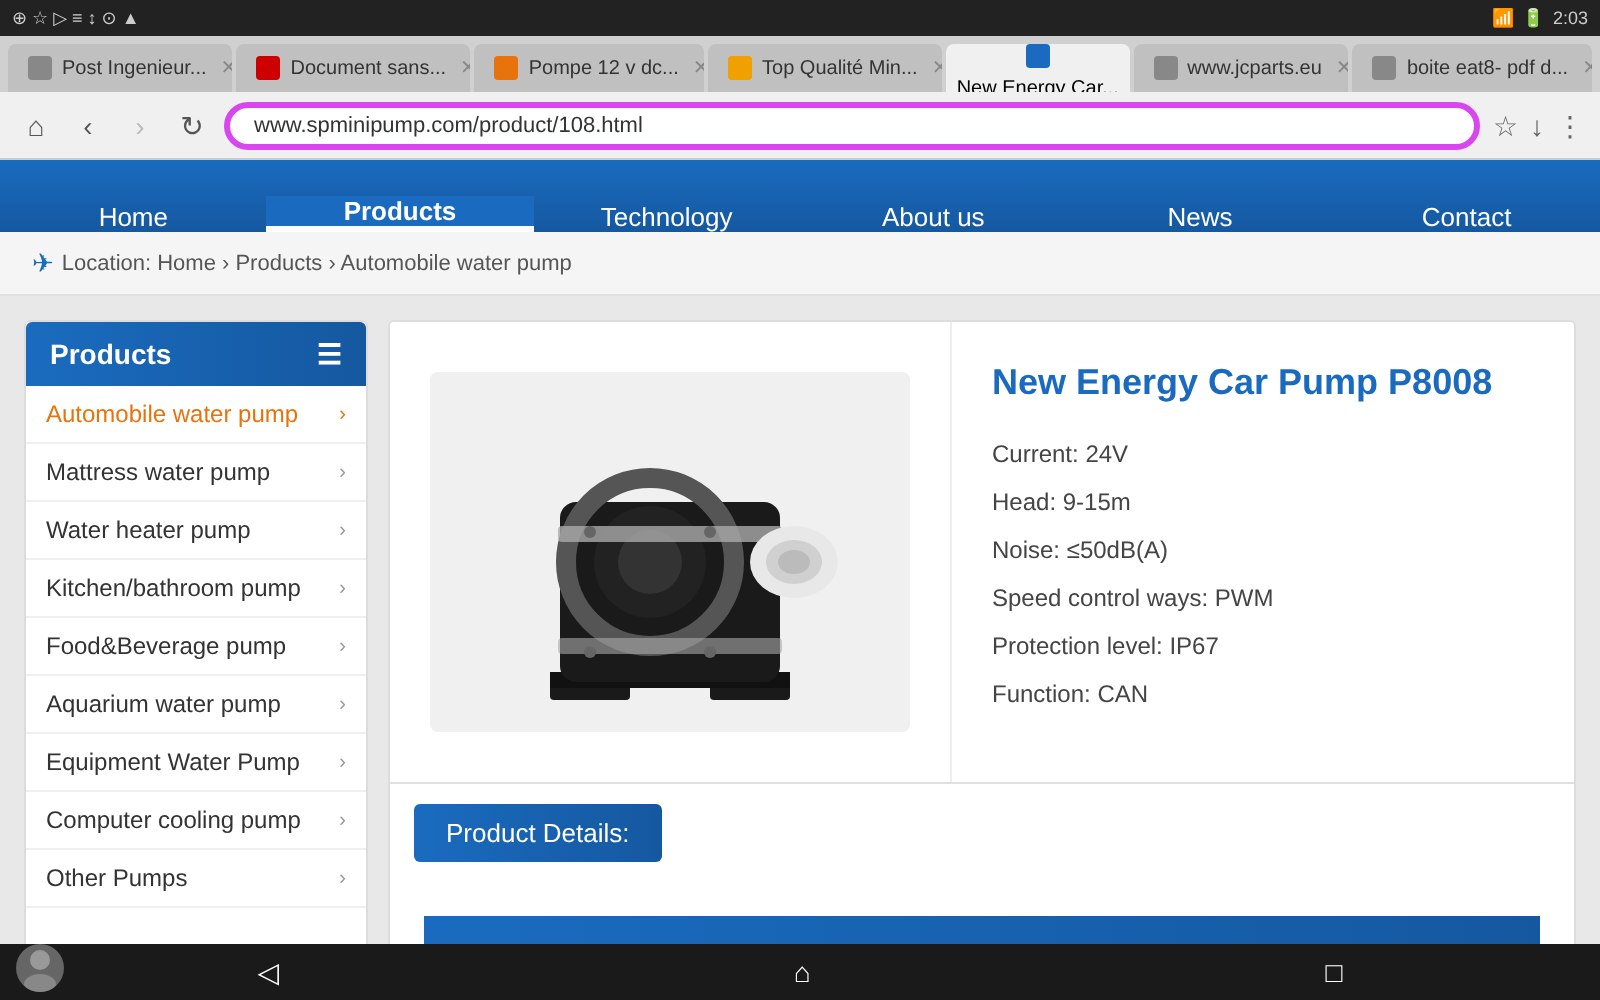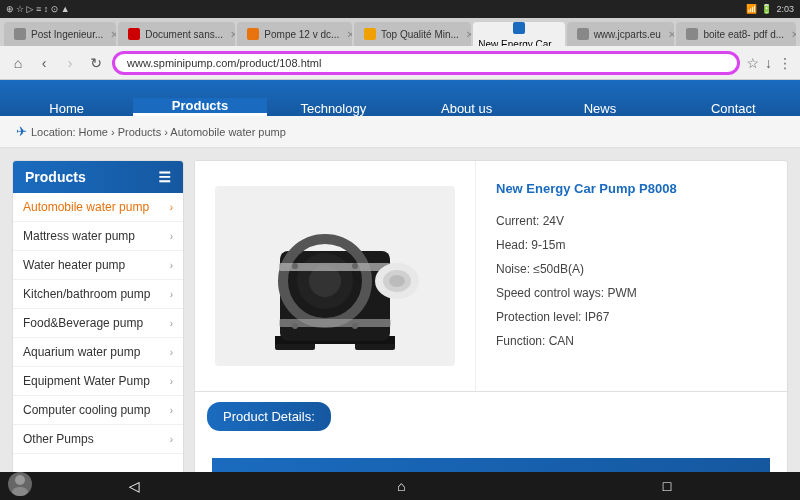--- a/index.html
+++ b/index.html
@@ -195,21 +195,21 @@
       position: relative;
       overflow: hidden;
     }
 
     .product-info {
       flex: 1;
       padding: 20px 20px 10px;
       border-left: 1px solid #eee;
     }
     .product-title {
-      font-size: 13px;
+      font-size: 18px;
       color: #1a6bbf;
       font-weight: bold;
       margin-bottom: 16px;
     }
     .product-spec {
       font-size: 12px;
       color: #444;
       margin-bottom: 6px;
       line-height: 1.5;
     }
@@ -219,21 +219,21 @@
       background: #fff;
       padding: 10px 12px;
       border-top: 1px solid #e0e0e0;
     }
     .product-details-btn {
       background: linear-gradient(to right, #1a6bbf, #1558a0);
       color: #fff;
       border: none;
       padding: 7px 16px;
       font-size: 13px;
-      border-radius: 13px;
+      border-radius: 3px;
       cursor: pointer;
     }
 
     
     .banner-placeholder {
       height: 50px;
       background: linear-gradient(to right, #1a6bbf, #1558a0);
       margin: 17px;
       display: flex;
       align-items: center;

